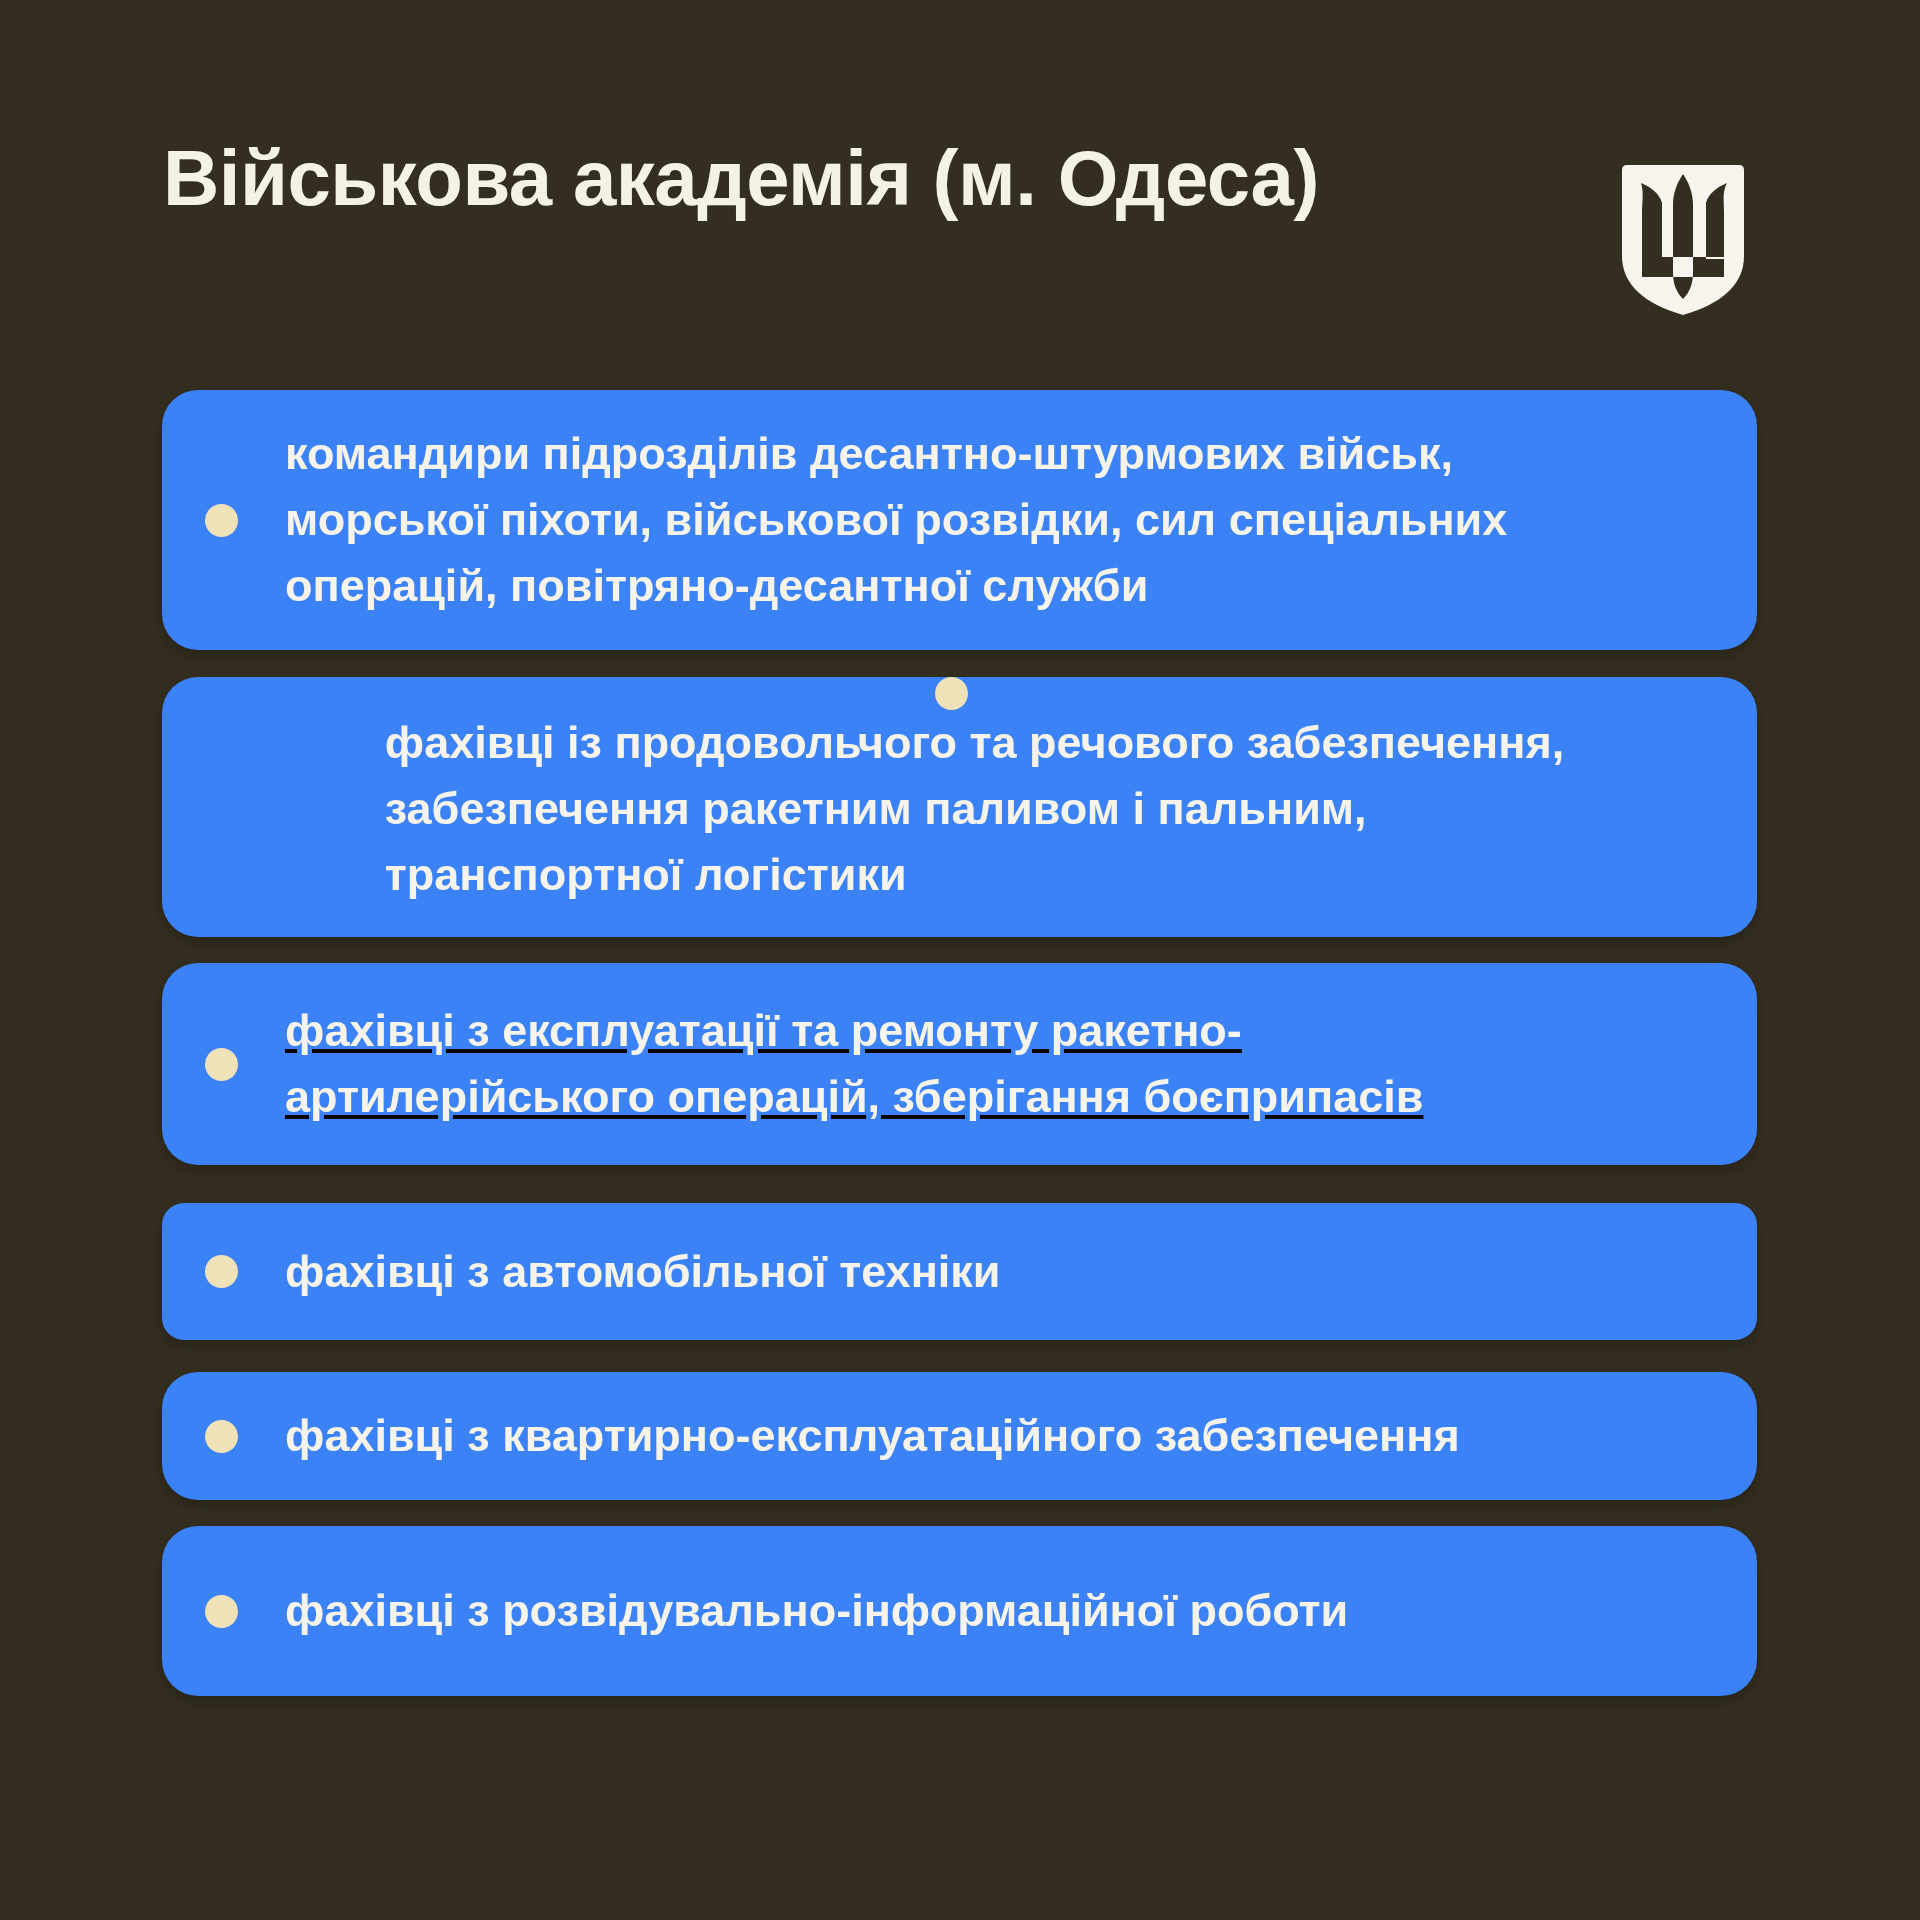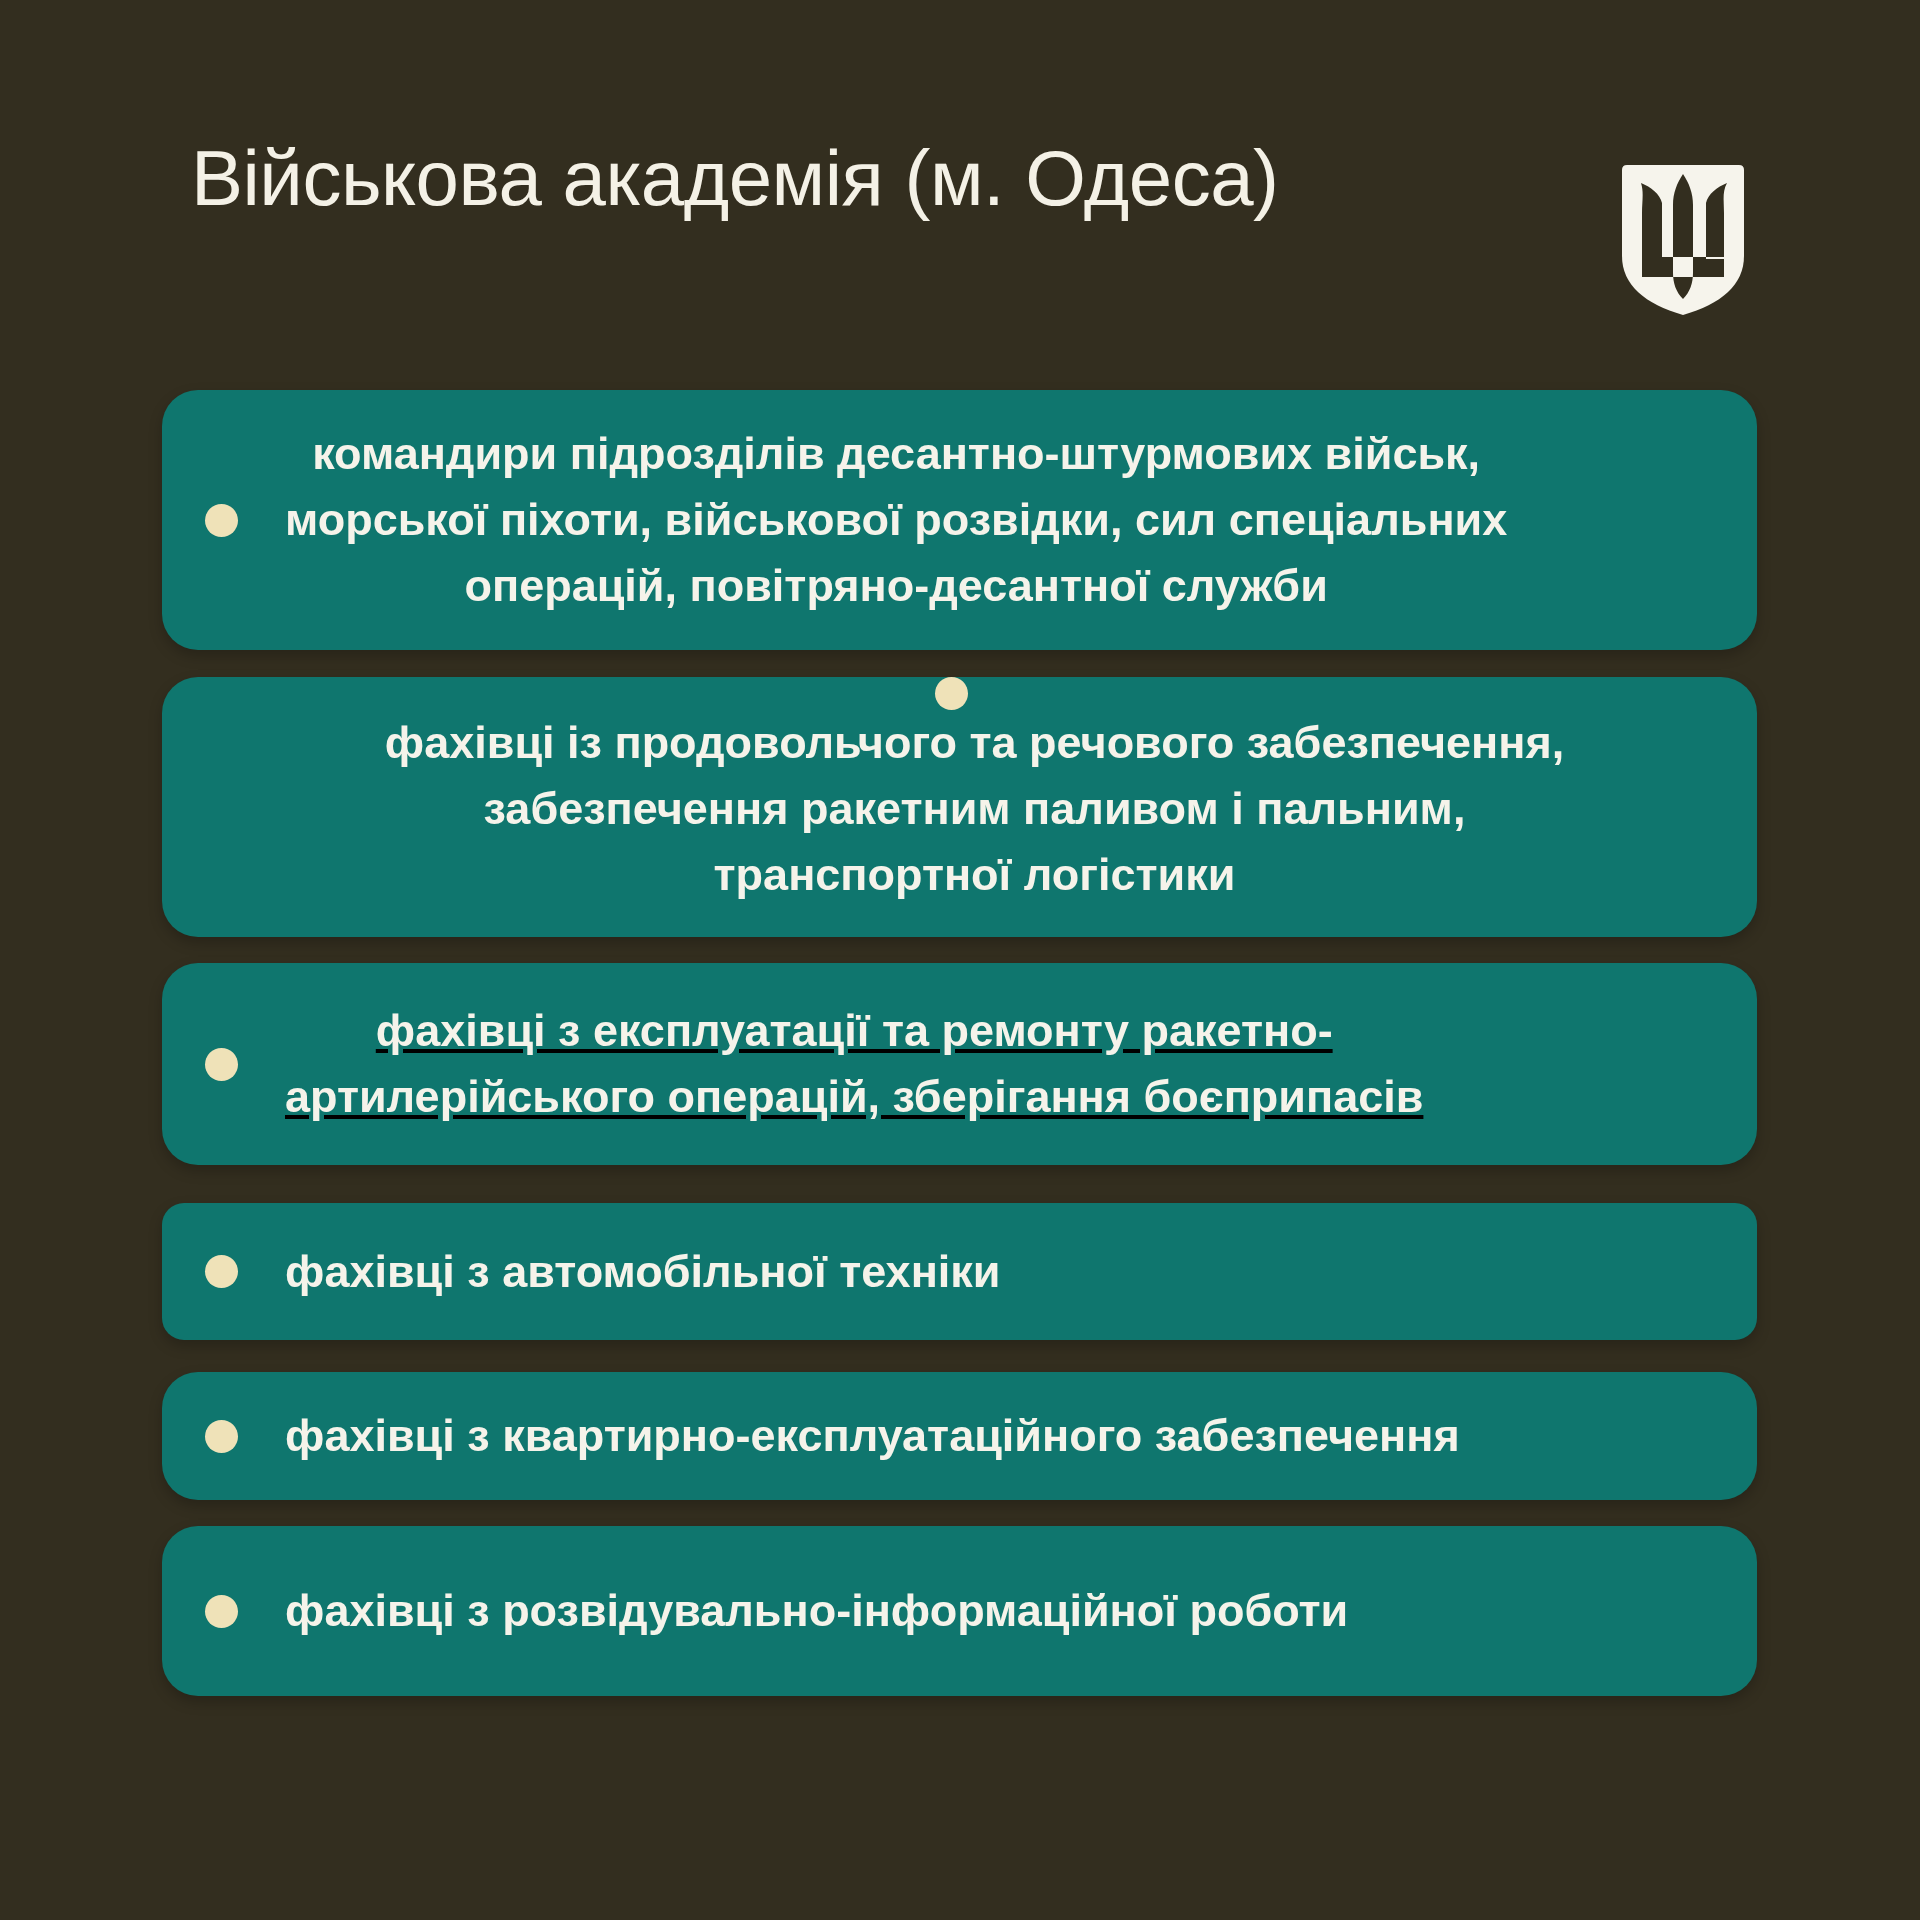--- a/index.html
+++ b/index.html
@@ -7,38 +7,37 @@
     width:1920px;height:1920px;
     background:#332e1f;
     font-family:"Liberation Sans","DejaVu Sans",sans-serif;
   }
   .canvas{
     position:relative;width:1920px;height:1920px;
     background:#332e1f;overflow:hidden;
   }
   .title{
     position:absolute;left:163px;top:136px;
-    font-size:78px;font-weight:400;line-height:1.1;
-    color:#f4f1e6;letter-spacing:-0.5px;white-space:nowrap;margin-left:28px;
+    font-size:78px;font-weight:700;line-height:1.1;
+    color:#f4f1e6;letter-spacing:-0.5px;white-space:nowrap;
   }
   .logo{
     position:absolute;left:1618px;top:160px;
     width:130px;height:160px;
   }
   .cards{
     position:absolute;left:162px;top:390px;width:1595px;
   }
   .card{
-    background:#0f766e;
+    background:#3b82f6;
     border-radius:36px;
     display:flex;align-items:center;
     padding:0 60px 0 43px;
     box-sizing:border-box;
     box-shadow:0 6px 14px rgba(0,0,0,0.22);
-    text-align:center;
   }
   .c1{height:260px;margin-bottom:27px;}
   .c2{height:260px;margin-bottom:26px;flex-direction:column;}
   .c3{height:202px;margin-bottom:38px;text-decoration:underline;}
   .c4{height:137px;margin-bottom:32px;border-radius:22px;}
   .c5{height:128px;margin-bottom:26px;}
   .c6{height:170px;}
   .bullet{
     width:33px;height:33px;border-radius:50%;
     background:#efe2b8;flex:0 0 auto;

